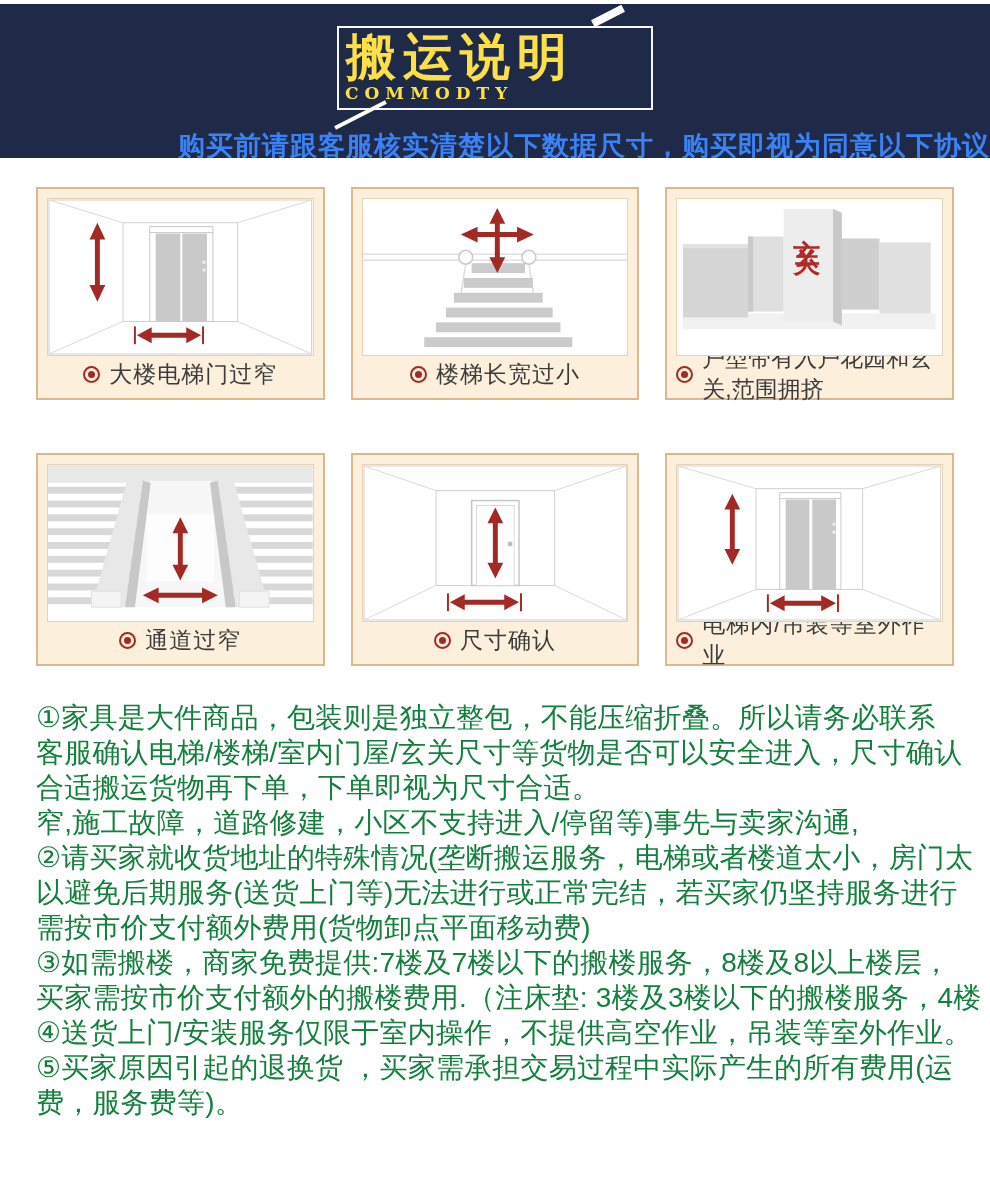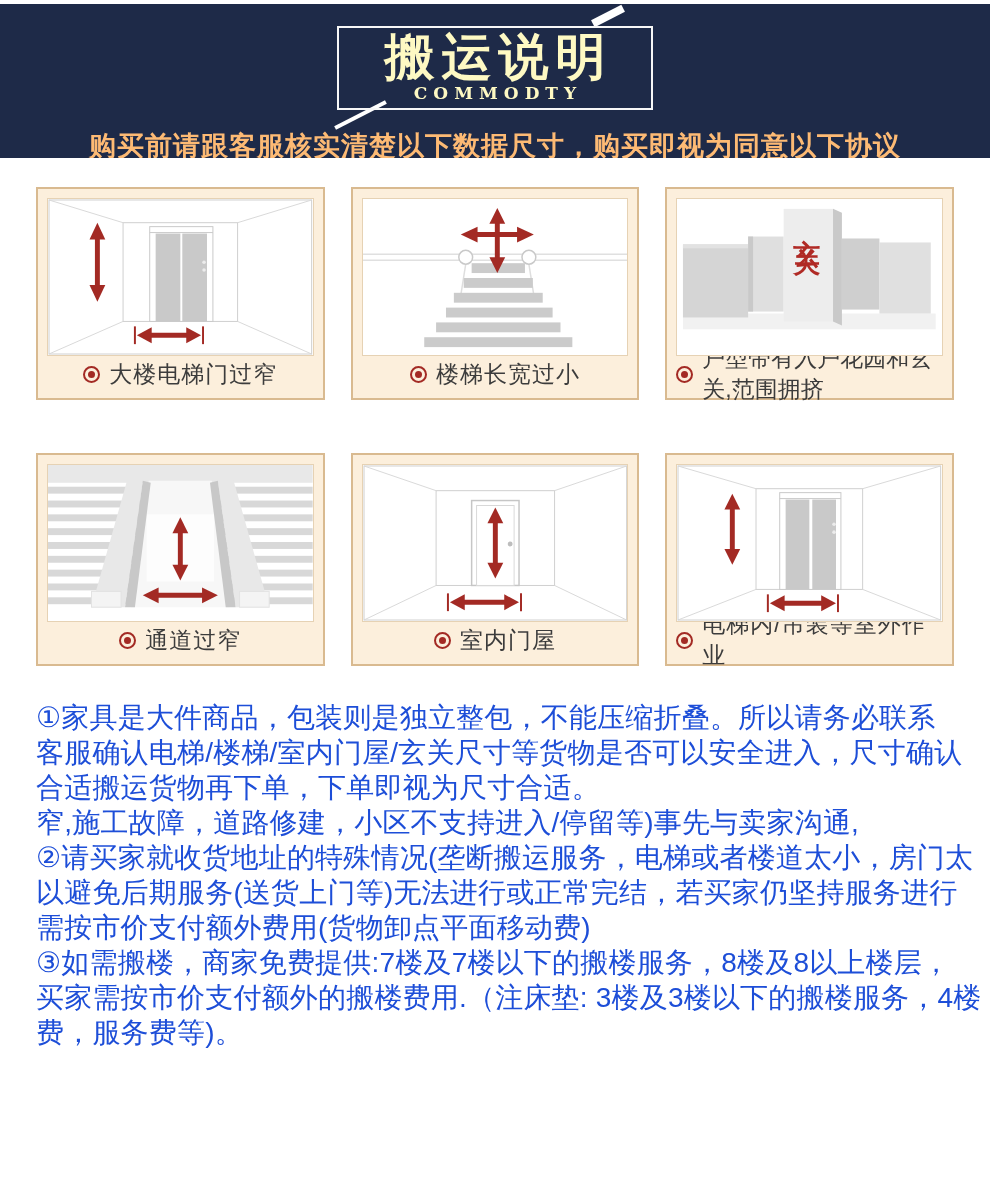--- a/index.html
+++ b/index.html
@@ -3,47 +3,47 @@
 <meta charset="utf-8">
 <style>
   html,body{margin:0;padding:0;background:#ffffff;}
   body{width:990px;font-family:"Liberation Sans","DejaVu Sans",sans-serif;}
   .page{width:990px;height:1203px;position:relative;background:#ffffff;overflow:hidden;}
 
   
   .top-strip{height:4px;background:#ffffff;}
   .header{position:relative;height:154px;background:#1e2a48;overflow:hidden;}
   .title-box{position:absolute;left:50%;transform:translateX(-50%);top:22px;width:316px;height:84px;
-    border:2px solid #f7f7f7;box-sizing:border-box;text-align:center;color:#fef9c3;}
+    border:2px solid #f7f7f7;box-sizing:border-box;color:#fde047;}
   .title-cn{font-family:"DejaVu Serif","Liberation Serif",serif;font-weight:bold;font-size:50px;
     letter-spacing:7px;line-height:56px;margin-top:1px;text-indent:7px;}
   .title-en{font-family:"DejaVu Serif","Liberation Serif",serif;font-weight:bold;font-size:17px;
     letter-spacing:6px;line-height:20px;margin-top:-2px;text-indent:6px;}
   .slash-tr{position:absolute;top:8px;left:calc(50% + 96px);width:34px;height:8px;background:#ffffff;
     transform:rotate(-27deg);}
   .slash-bl{position:absolute;top:109px;left:calc(50% - 163px);width:57px;height:4px;background:#ffffff;
     transform:rotate(-27deg);}
-  .notice{margin-top:10px;text-align:center;font-size:27px;font-weight:bold;color:#fdba74;letter-spacing:1px;}
+  .notice{margin-top:10px;text-align:right;font-size:27px;font-weight:bold;color:#3b82f6;letter-spacing:1px;}
 
   
   .panels{margin:29px 36px 0;display:grid;grid-template-columns:repeat(3,1fr);column-gap:26px;row-gap:53px;}
   .panel{background:#fcefdc;border:2px solid #d9ba90;box-sizing:border-box;height:213px;padding:9px;}
   .illus{position:relative;height:158px;background:#ffffff;border:1px solid #e6d2b4;box-sizing:border-box;}
   .illus svg{display:block;width:100%;height:100%;}
   .caption{margin-top:4px;height:28px;display:flex;align-items:center;justify-content:center;gap:9px;
     font-size:23px;color:#3c3c3c;letter-spacing:1px;}
   .caption.small{font-size:23px;letter-spacing:0;}
   .bullseye{flex:0 0 auto;width:13px;height:13px;border-radius:50%;border:2px solid #a32a24;position:relative;}
   .bullseye::after{content:"";position:absolute;left:3px;top:3px;width:7px;height:7px;border-radius:50%;background:#a32a24;}
   .vlabel{position:absolute;left:50%;top:18px;transform:translateX(-58%);writing-mode:vertical-rl;
     text-orientation:upright;font-size:27px;font-weight:bold;color:#b02a25;letter-spacing:8px;}
 
   
   .terms{margin:34px 36px 0;}
-  .term-line{font-size:28px;line-height:35px;color:#1d4ed8;letter-spacing:0.2px;white-space:nowrap;}
+  .term-line{font-size:28px;line-height:35px;color:#15803d;letter-spacing:0.2px;white-space:nowrap;}
 </style>
 </head>
 <body>
 
 <div class="page">
 
   <div class="top-strip"></div>
 
   <header class="header">
     <div class="slash-tr"></div>
@@ -216,21 +216,21 @@
             <line x1="86" y1="130" x2="86" y2="148" stroke-width="2"></line>
             <line x1="160" y1="130" x2="160" y2="148" stroke-width="2"></line>
             <line x1="97" y1="139" x2="149" y2="139" stroke-width="5"></line>
             <polygon points="88,139 103,131 103,147" stroke="none"></polygon>
             <polygon points="158,139 143,131 143,147" stroke="none"></polygon>
           </g>
         </svg>
       </div>
       <div class="caption">
         <span class="bullseye"></span>
-        <span>室内门屋</span>
+        <span>尺寸确认</span>
       </div>
     </div>
 
     <div class="panel">
       <div class="illus">
         <svg viewBox="0 0 268 158">
           <rect x="1" y="1" width="266" height="156" fill="#ffffff" stroke="#cfcfcf"></rect>
           <rect x="80" y="24" width="108" height="102" fill="#ffffff" stroke="#cfcfcf"></rect>
           <line x1="1" y1="1" x2="80" y2="24" stroke="#d8d8d8"></line>
           <line x1="267" y1="1" x2="188" y2="24" stroke="#d8d8d8"></line>
@@ -265,16 +265,18 @@
   <section class="terms">
     <div class="term-line">①家具是大件商品，包装则是独立整包，不能压缩折叠。所以请务必联系</div>
     <div class="term-line">客服确认电梯/楼梯/室内门屋/玄关尺寸等货物是否可以安全进入，尺寸确认</div>
     <div class="term-line">合适搬运货物再下单，下单即视为尺寸合适。</div>
     <div class="term-line">窄,施工故障，道路修建，小区不支持进入/停留等)事先与卖家沟通,</div>
     <div class="term-line">②请买家就收货地址的特殊情况(垄断搬运服务，电梯或者楼道太小，房门太</div>
     <div class="term-line">以避免后期服务(送货上门等)无法进行或正常完结，若买家仍坚持服务进行</div>
     <div class="term-line">需按市价支付额外费用(货物卸点平面移动费)</div>
     <div class="term-line">③如需搬楼，商家免费提供:7楼及7楼以下的搬楼服务，8楼及8以上楼层，</div>
     <div class="term-line">买家需按市价支付额外的搬楼费用.（注床垫: 3楼及3楼以下的搬楼服务，4楼</div>
+    <div class="term-line">④送货上门/安装服务仅限于室内操作，不提供高空作业，吊装等室外作业。</div>
+    <div class="term-line">⑤买家原因引起的退换货 ，买家需承担交易过程中实际产生的所有费用(运</div>
     <div class="term-line">费，服务费等)。</div>
   </section>
 
 </div>
 
 </body></html>

